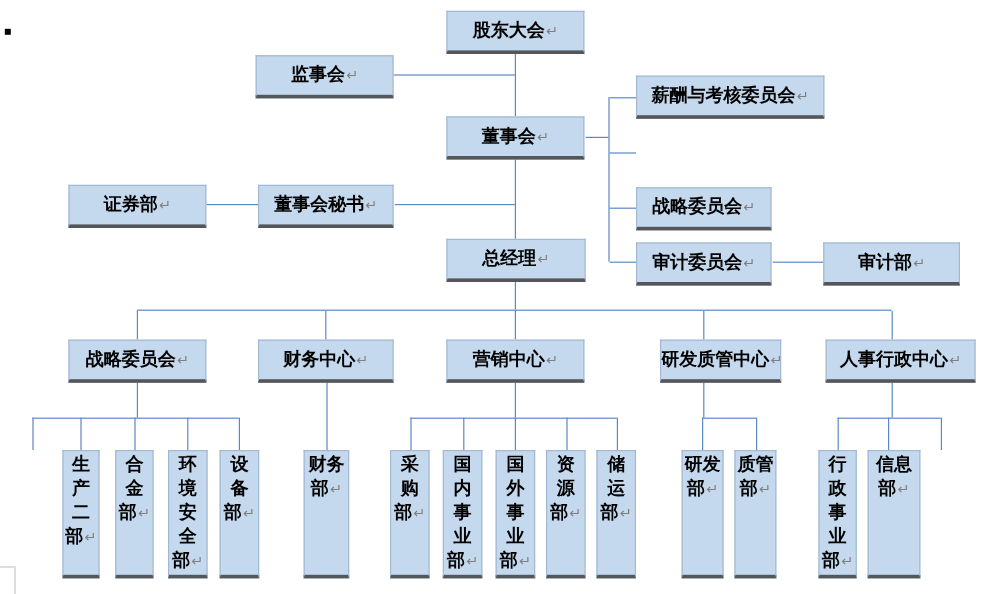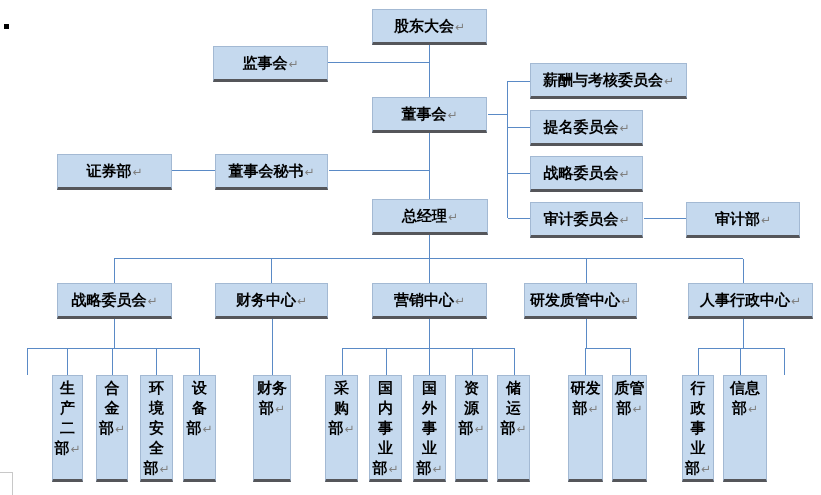--- a/index.html
+++ b/index.html
@@ -77,31 +77,30 @@
   <i class="cl v" style="left:743px;top:318px;height:30px"></i>
   <i class="cl h" style="left:698px;top:348px;width:86px"></i>
   <i class="cl v" style="left:698px;top:348px;height:27px"></i>
   <i class="cl v" style="left:740px;top:348px;height:27px"></i>
   <i class="cl v" style="left:784px;top:348px;height:27px"></i>
 
   <div class="node" style="left:372px;top:9px;width:115px"><span class="lbl">股东大会</span><span class="ret">↵</span></div>
   <div class="node" style="left:213px;top:46px;width:115px"><span class="lbl">监事会</span><span class="ret">↵</span></div>
   <div class="node" style="left:372px;top:97px;width:115px"><span class="lbl">董事会</span><span class="ret">↵</span></div>
   <div class="node" style="left:530px;top:63px;width:157px"><span class="lbl">薪酬与考核委员会</span><span class="ret">↵</span></div>
-  <div class="node" style="left:530px;top:110px;width:113px"><span class="lbl">提名委员会</span><span class="ret">↵</span></div>
   <div class="node" style="left:530px;top:156px;width:113px"><span class="lbl">战略委员会</span><span class="ret">↵</span></div>
   <div class="node" style="left:530px;top:202px;width:113px"><span class="lbl">审计委员会</span><span class="ret">↵</span></div>
   <div class="node" style="left:686px;top:202px;width:114px"><span class="lbl">审计部</span><span class="ret">↵</span></div>
   <div class="node" style="left:57px;top:154px;width:115px"><span class="lbl">证券部</span><span class="ret">↵</span></div>
   <div class="node" style="left:215px;top:154px;width:113px"><span class="lbl">董事会秘书</span><span class="ret">↵</span></div>
   <div class="node" style="left:372px;top:199px;width:116px"><span class="lbl">总经理</span><span class="ret">↵</span></div>
   <div class="node" style="left:57px;top:283px;width:115px"><span class="lbl">战略委员会</span><span class="ret">↵</span></div>
   <div class="node" style="left:215px;top:283px;width:113px"><span class="lbl">财务中心</span><span class="ret">↵</span></div>
   <div class="node" style="left:372px;top:283px;width:115px"><span class="lbl">营销中心</span><span class="ret">↵</span></div>
-  <div class="node" style="left:524px;top:283px;width:113px"><span class="lbl">研发质管中心</span><span class="ret">↵</span></div>
+  <div class="node" style="left:550px;top:283px;width:101px"><span class="lbl">研发质管中心</span><span class="ret">↵</span></div>
   <div class="node" style="left:688px;top:283px;width:125px"><span class="lbl">人事行政中心</span><span class="ret">↵</span></div>
 
   <div class="node vnode" style="left:52px;top:375px;width:31px"><span class="lbl">生产二部</span><span class="ret">↵</span></div>
   <div class="node vnode" style="left:96px;top:375px;width:32px"><span class="lbl">合金部</span><span class="ret">↵</span></div>
   <div class="node vnode" style="left:140px;top:375px;width:33px"><span class="lbl">环境安全部</span><span class="ret">↵</span></div>
   <div class="node vnode" style="left:183px;top:375px;width:33px"><span class="lbl">设备部</span><span class="ret">↵</span></div>
   <div class="node vnode" style="left:253px;top:375px;width:38px"><span class="lbl">财务部</span><span class="ret">↵</span></div>
   <div class="node vnode" style="left:325px;top:375px;width:33px"><span class="lbl">采购部</span><span class="ret">↵</span></div>
   <div class="node vnode" style="left:369px;top:375px;width:33px"><span class="lbl">国内事业部</span><span class="ret">↵</span></div>
   <div class="node vnode" style="left:413px;top:375px;width:33px"><span class="lbl">国外事业部</span><span class="ret">↵</span></div>

